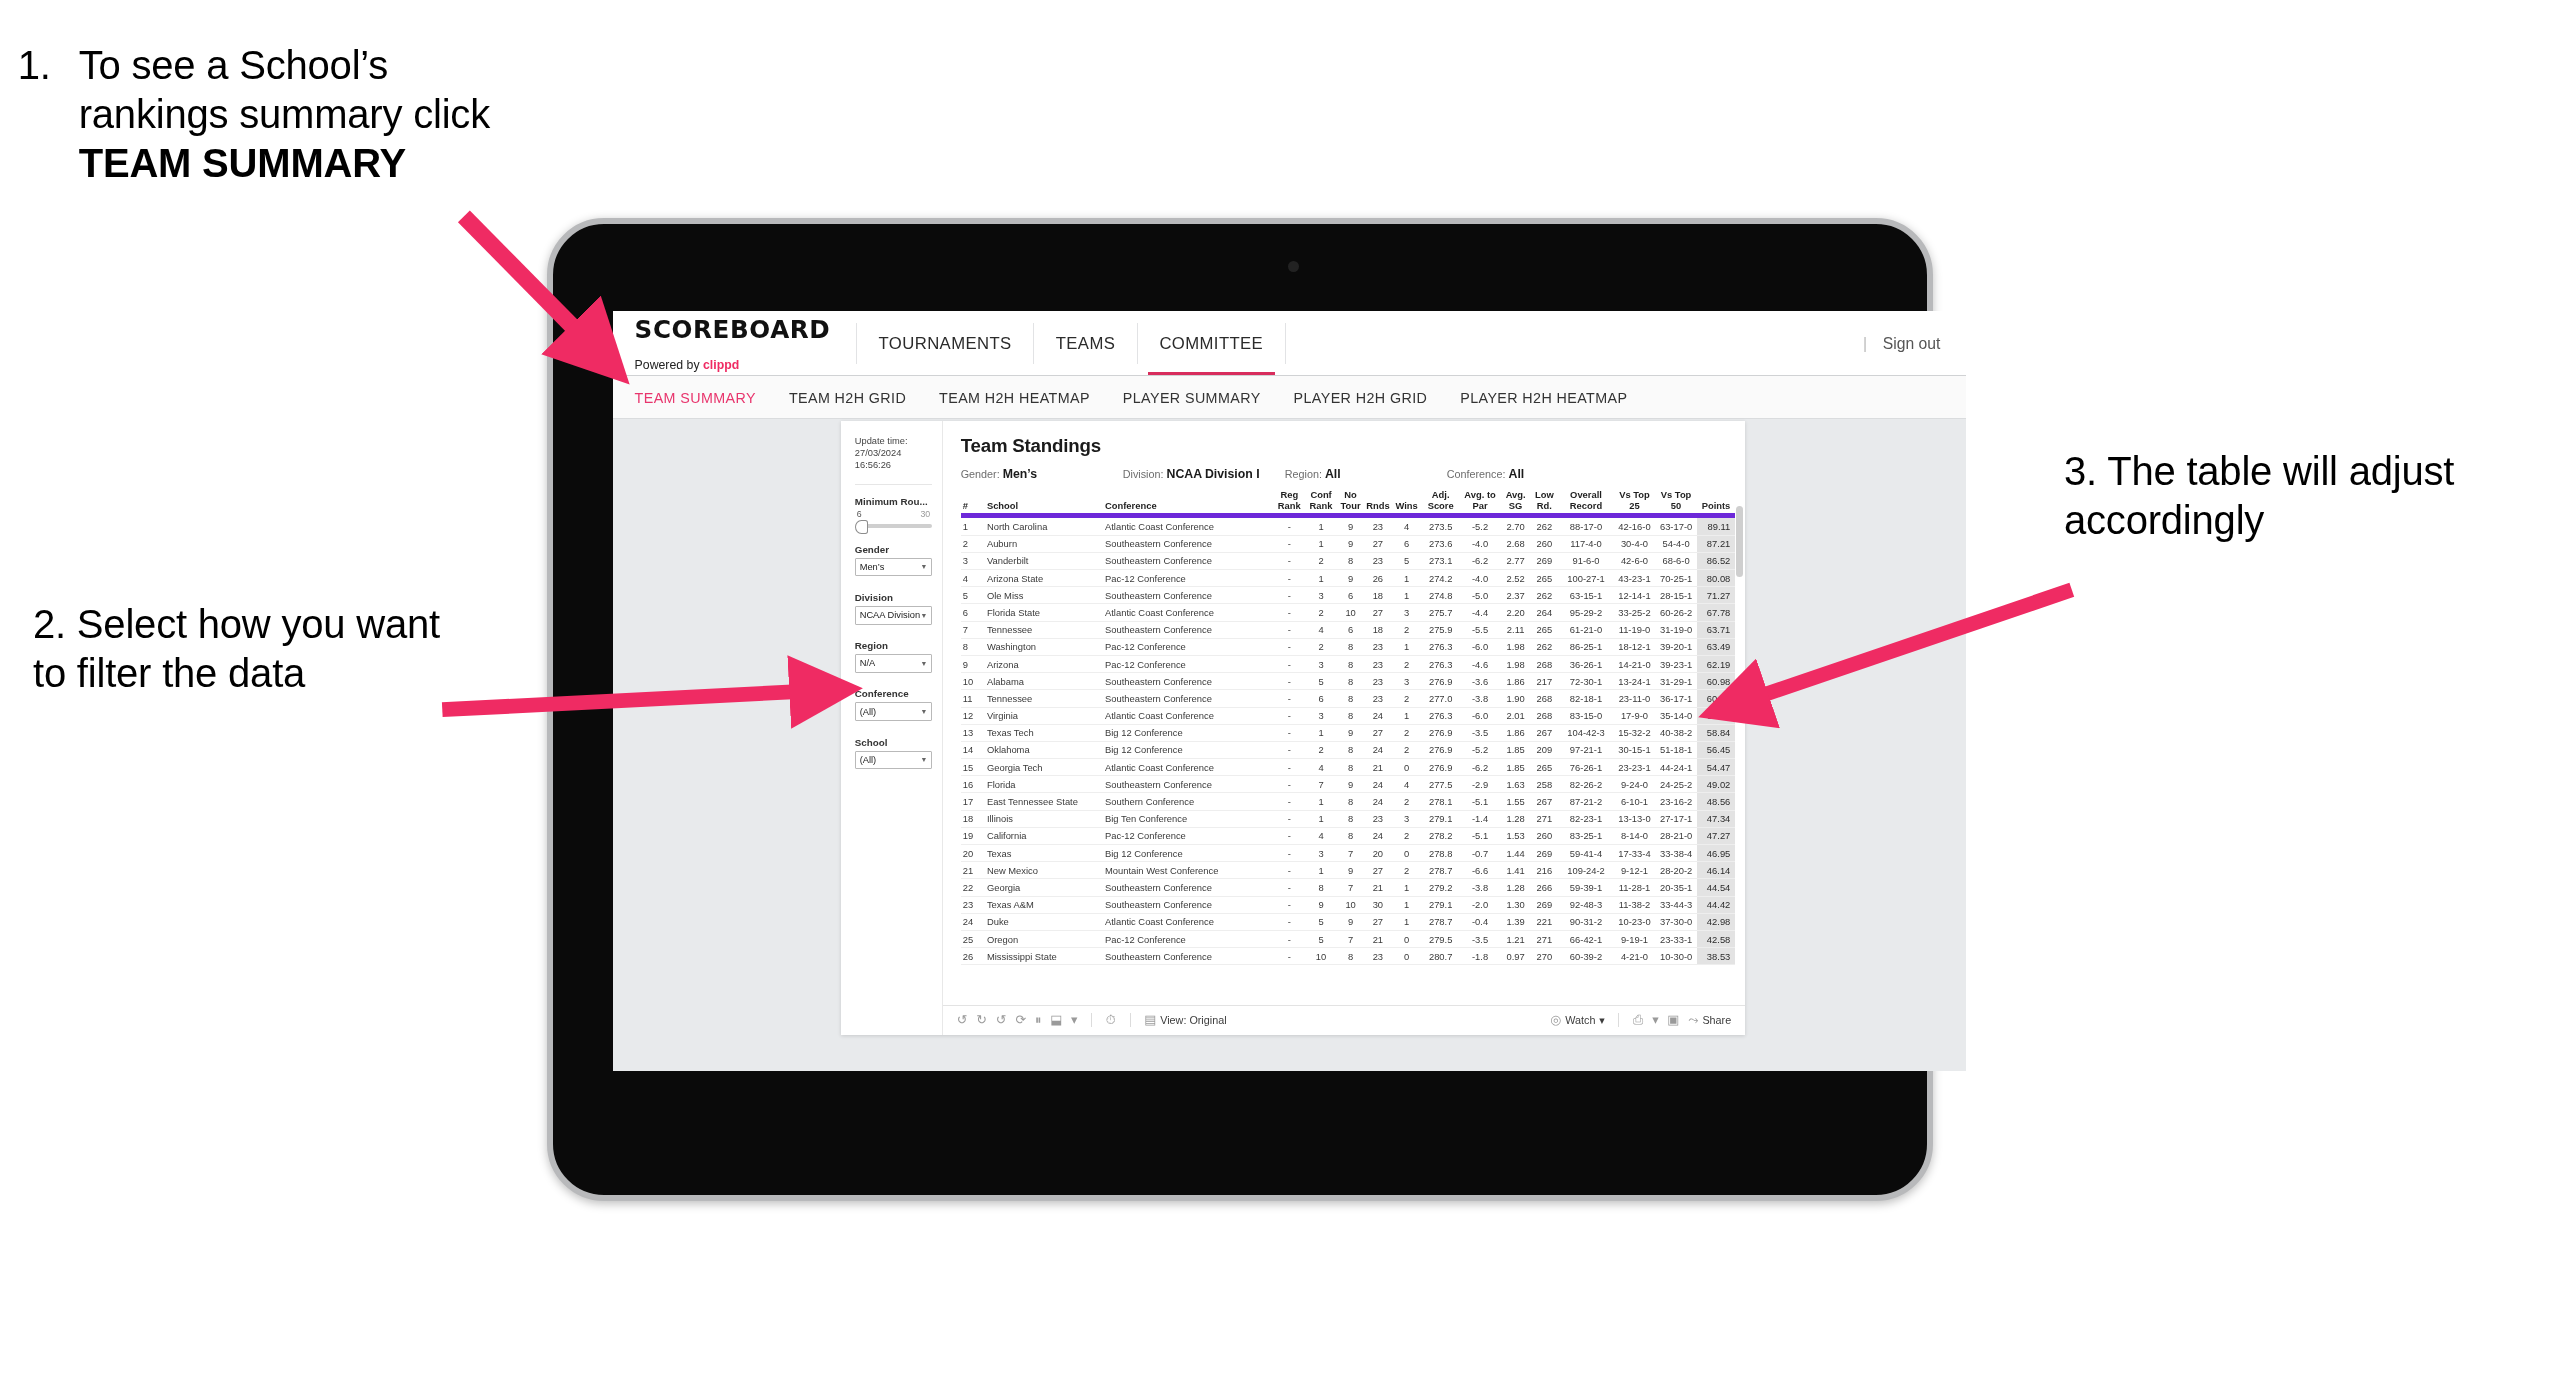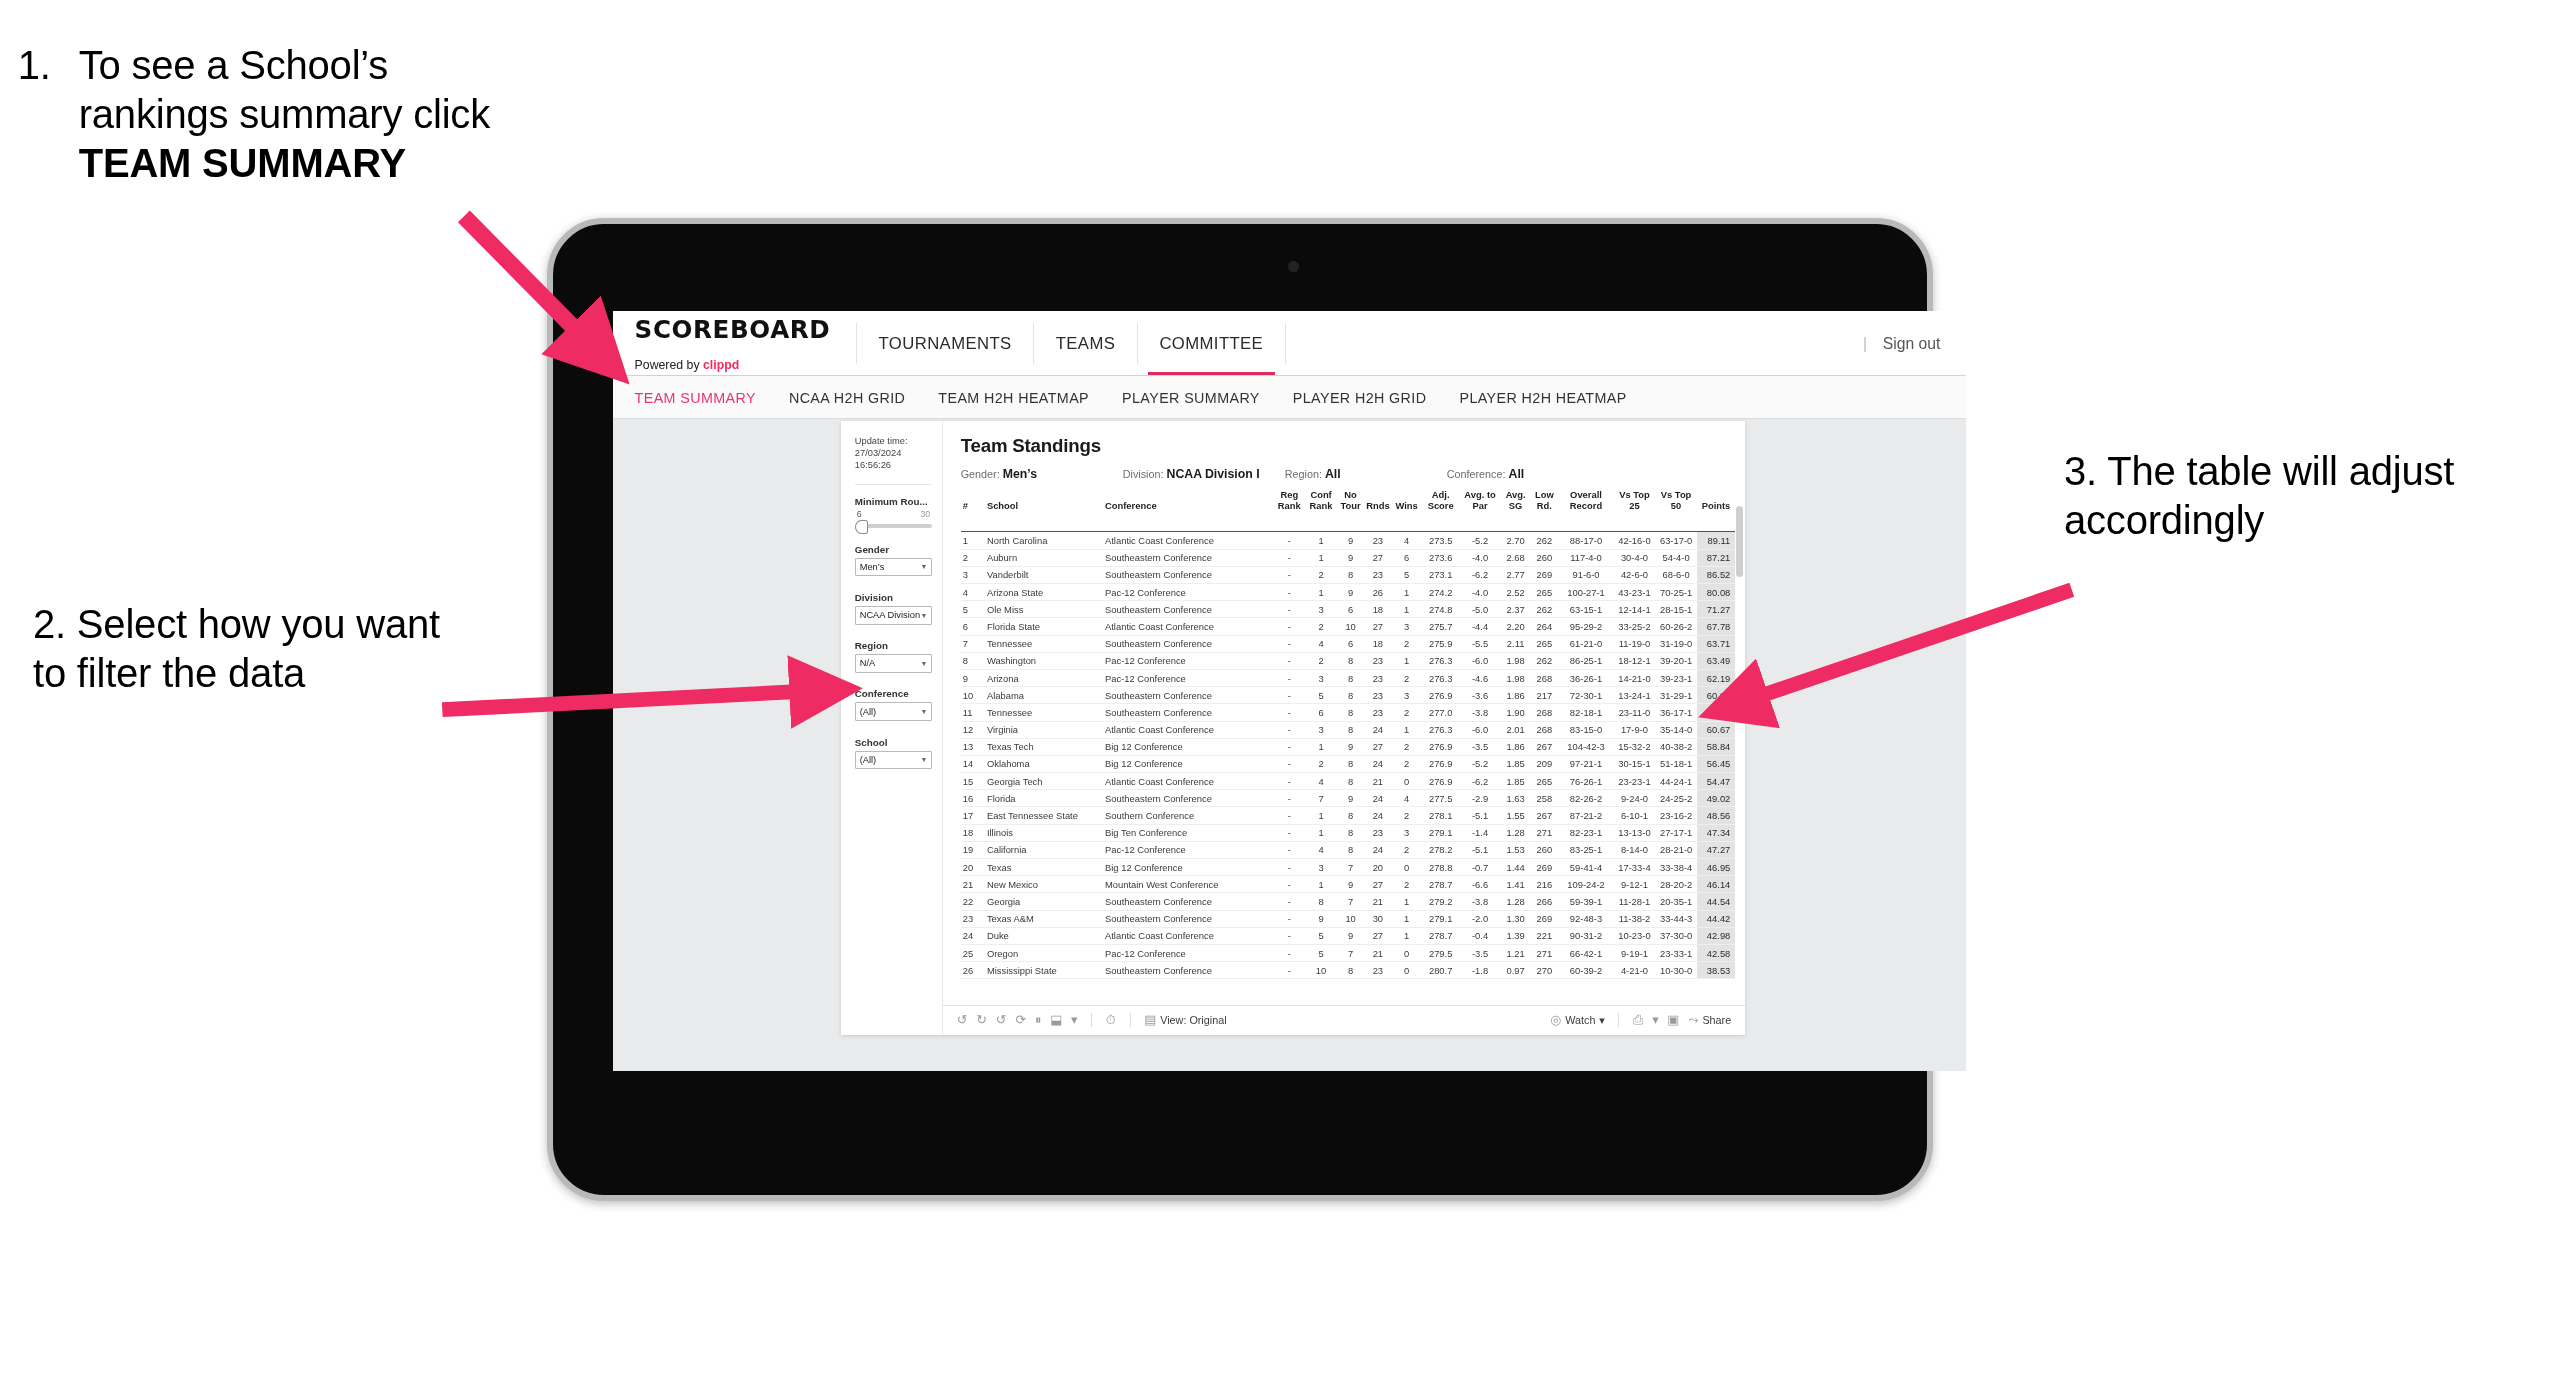--- a/index.html
+++ b/index.html
@@ -75,21 +75,21 @@
   #vizmain{flex:1;min-width:0;display:flex;flex-direction:column;}
   #vizhead{padding:13.8px 17.7px 9.8px 17.7px;}
   #vizhead .vtitle{font-size:18.7px;font-weight:700;color:#1b1b1b;letter-spacing:-0.2px;}
   .metarow{display:flex;margin-top:9.8px;font-size:10.8px;}
   .metarow .mi{width:162px;color:#6d6d6d;}
   .metarow .mi b{color:#1b1b1b;font-size:12.3px;font-weight:700;}
 
   
   #tablewrap{flex:1;overflow:hidden;position:relative;padding:0 9.8px 0 17.7px;}
   table{width:100%;border-collapse:collapse;font-size:9.4px;color:#3a3a3a;table-layout:fixed;}
-  thead th{font-weight:700;color:#1f1f1f;vertical-align:bottom;padding:0 2px 20px 2px;border-bottom:1px solid #6d28d9;line-height:1.12;font-size:9.4px;}
+  thead th{font-weight:700;color:#1f1f1f;vertical-align:bottom;padding:0 2px 2px 2px;border-bottom:5px solid #6d28d9;line-height:1.12;font-size:9.4px;}
   tbody td{padding:2.6px 2px;border-bottom:1px solid #eeeeee;white-space:nowrap;overflow:hidden;}
   .t-num{text-align:left;}
   .t-c{text-align:center;}
   .t-pts{text-align:right;background:#e3e3e3;color:#2b2b2b;padding-right:4.9px;}
   thead th.t-pts{background:transparent;text-align:right;}
   #scrollbar{position:absolute;right:2px;top:15.7px;width:6.9px;height:71px;background:#cfcfcf;border-radius:3.9px;}
 
   
   #vizfoot{height:29.5px;border-top:1px solid #e3e3e3;display:flex;align-items:center;padding:0 13.8px;gap:8.8px;background:#fff;}
   .ticon{color:#9a9a9a;font-size:12.8px;line-height:1;display:flex;align-items:center;cursor:pointer;}
@@ -126,21 +126,21 @@
       <div class="navitem active">COMMITTEE</div>
       <div class="navsep"></div>
       <div class="signout">
         <span class="bar">|</span>
         <span>Sign out</span>
       </div>
     </div>
 
     <div id="subbar">
       <div class="subtab active">TEAM SUMMARY</div>
-      <div class="subtab">NCAA H2H GRID</div>
+      <div class="subtab">TEAM H2H GRID</div>
       <div class="subtab">TEAM H2H HEATMAP</div>
       <div class="subtab">PLAYER SUMMARY</div>
       <div class="subtab">PLAYER H2H GRID</div>
       <div class="subtab">PLAYER H2H HEATMAP</div>
     </div>
 
     <div id="viz">
       <div id="vizbody">
 
         <div id="filters">

